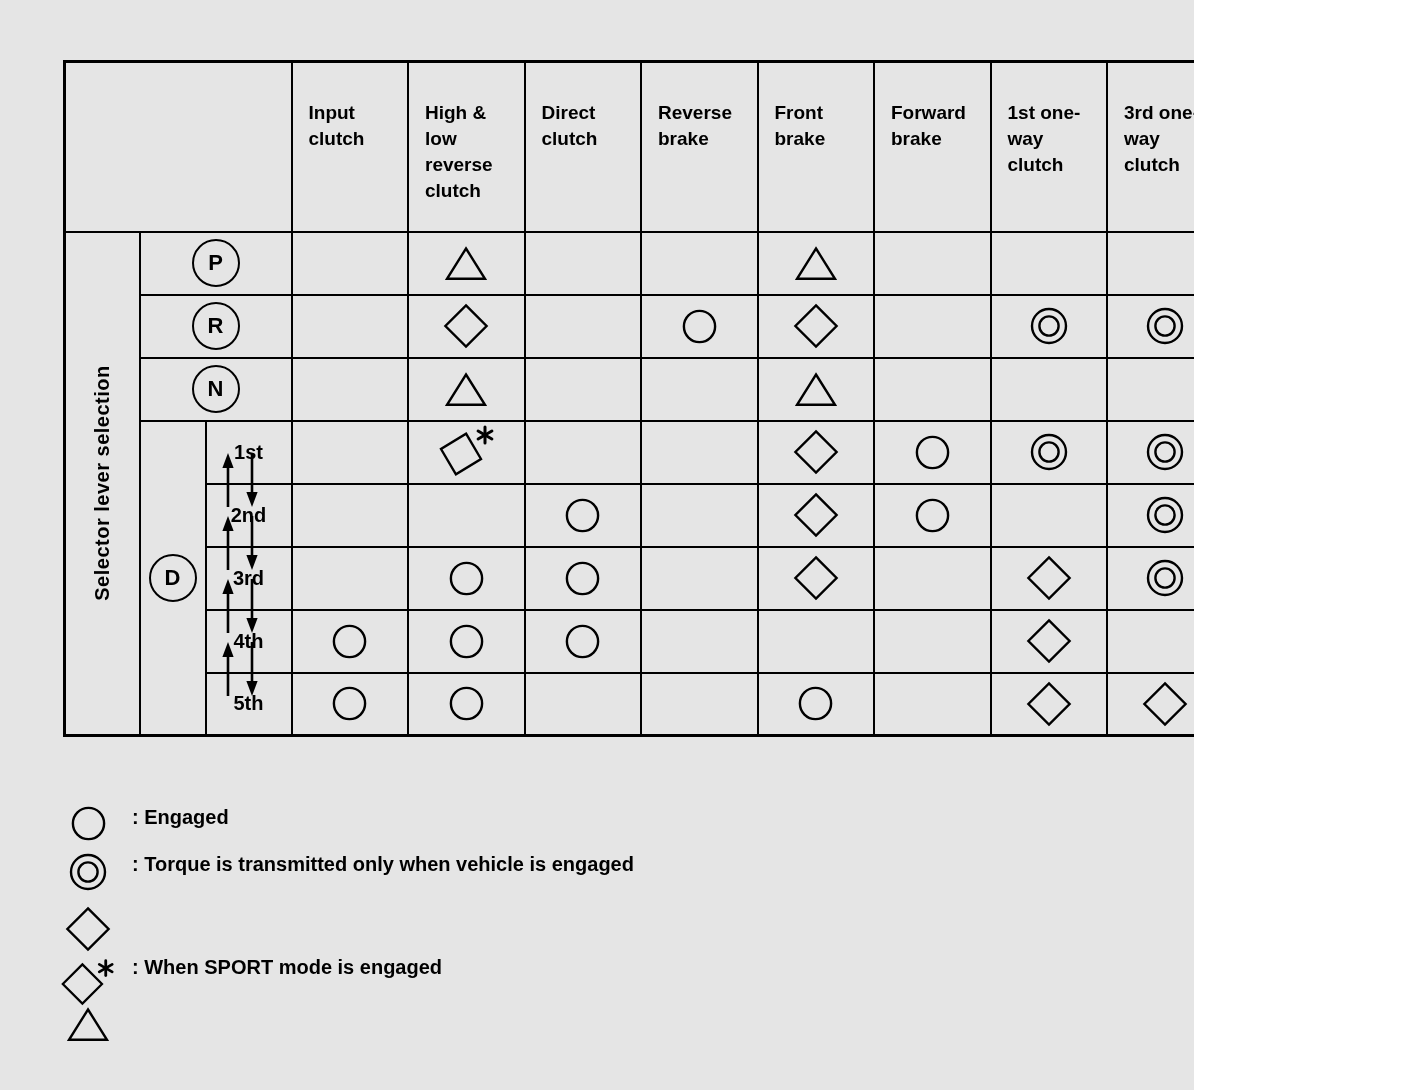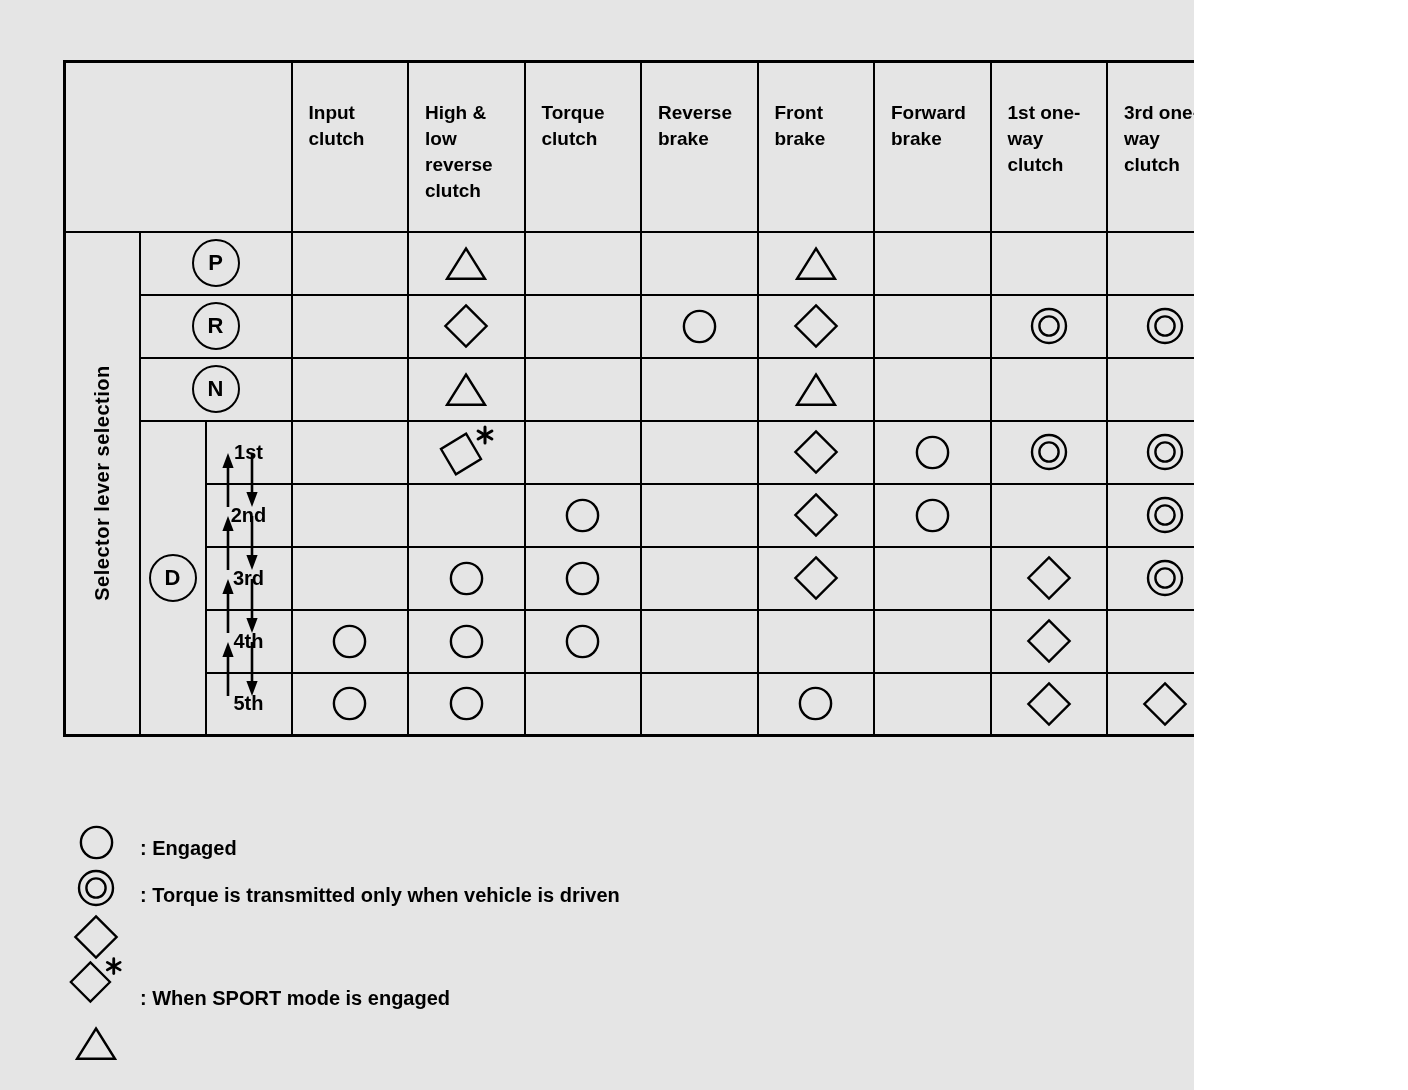--- a/index.html
+++ b/index.html
@@ -65,23 +65,23 @@
     font-weight: bold;
     letter-spacing: 0.5px;
   }
 
   
   svg.arr { position: absolute; }
 
   
   .legend-item {
     position: absolute;
-    left: 68px;
+    left: 60px;
     display: flex;
-    align-items: flex-end;
+    align-items: flex-start;
     height: 54px;
   }
   .sym-box {
     width: 56px;
     display: flex;
     justify-content: center;
     align-items: center;
   }
   .legend-label {
     margin-left: 16px;
@@ -100,21 +100,21 @@
       <col style="width:75px">
       <col style="width:66px">
       <col style="width:86px">
       <col span="8" style="width:116.5px">
     </colgroup>
     <tbody>
         <tr class="hdr">
       <td class="corner" colspan="3"></td>
       <th>Input clutch</th>
       <th>High &amp; low reverse clutch</th>
-      <th>Torque clutch</th>
+      <th>Direct clutch</th>
       <th>Reverse brake</th>
       <th>Front brake</th>
       <th>Forward brake</th>
       <th>1st one-way clutch</th>
       <th>3rd one-way clutch</th>
     </tr>
     <tr class="r">
       <td class="side" rowspan="8">
         <span class="vtext">Selector lever selection</span>
       </td>
@@ -336,21 +336,21 @@
         </span>
       <span class="legend-label">: Engaged</span>
     </div>
     <div class="legend-item" style="top:853px">
       <span class="sym-box">
           <svg width="38" height="38" viewBox="0 0 38 38">
             <circle cx="19" cy="19" r="17" fill="none" stroke="#000" stroke-width="2.4"></circle>
             <circle cx="19" cy="19" r="9.6" fill="none" stroke="#000" stroke-width="2.4"></circle>
           </svg>
         </span>
-      <span class="legend-label">: Torque is transmitted only when vehicle is driven</span>
+      <span class="legend-label">: Torque is transmitted only when vehicle is engaged</span>
     </div>
     <div class="legend-item" style="top:906px">
       <span class="sym-box">
           <svg width="46" height="46" viewBox="0 0 46 46">
             <path d="M23 2.4 L43.6 23 L23 43.6 L2.4 23 Z" fill="none" stroke="#000" stroke-width="2.4"></path>
           </svg>
         </span>
     </div>
     <div class="legend-item" style="top:956px">
       <span class="sym-box">

